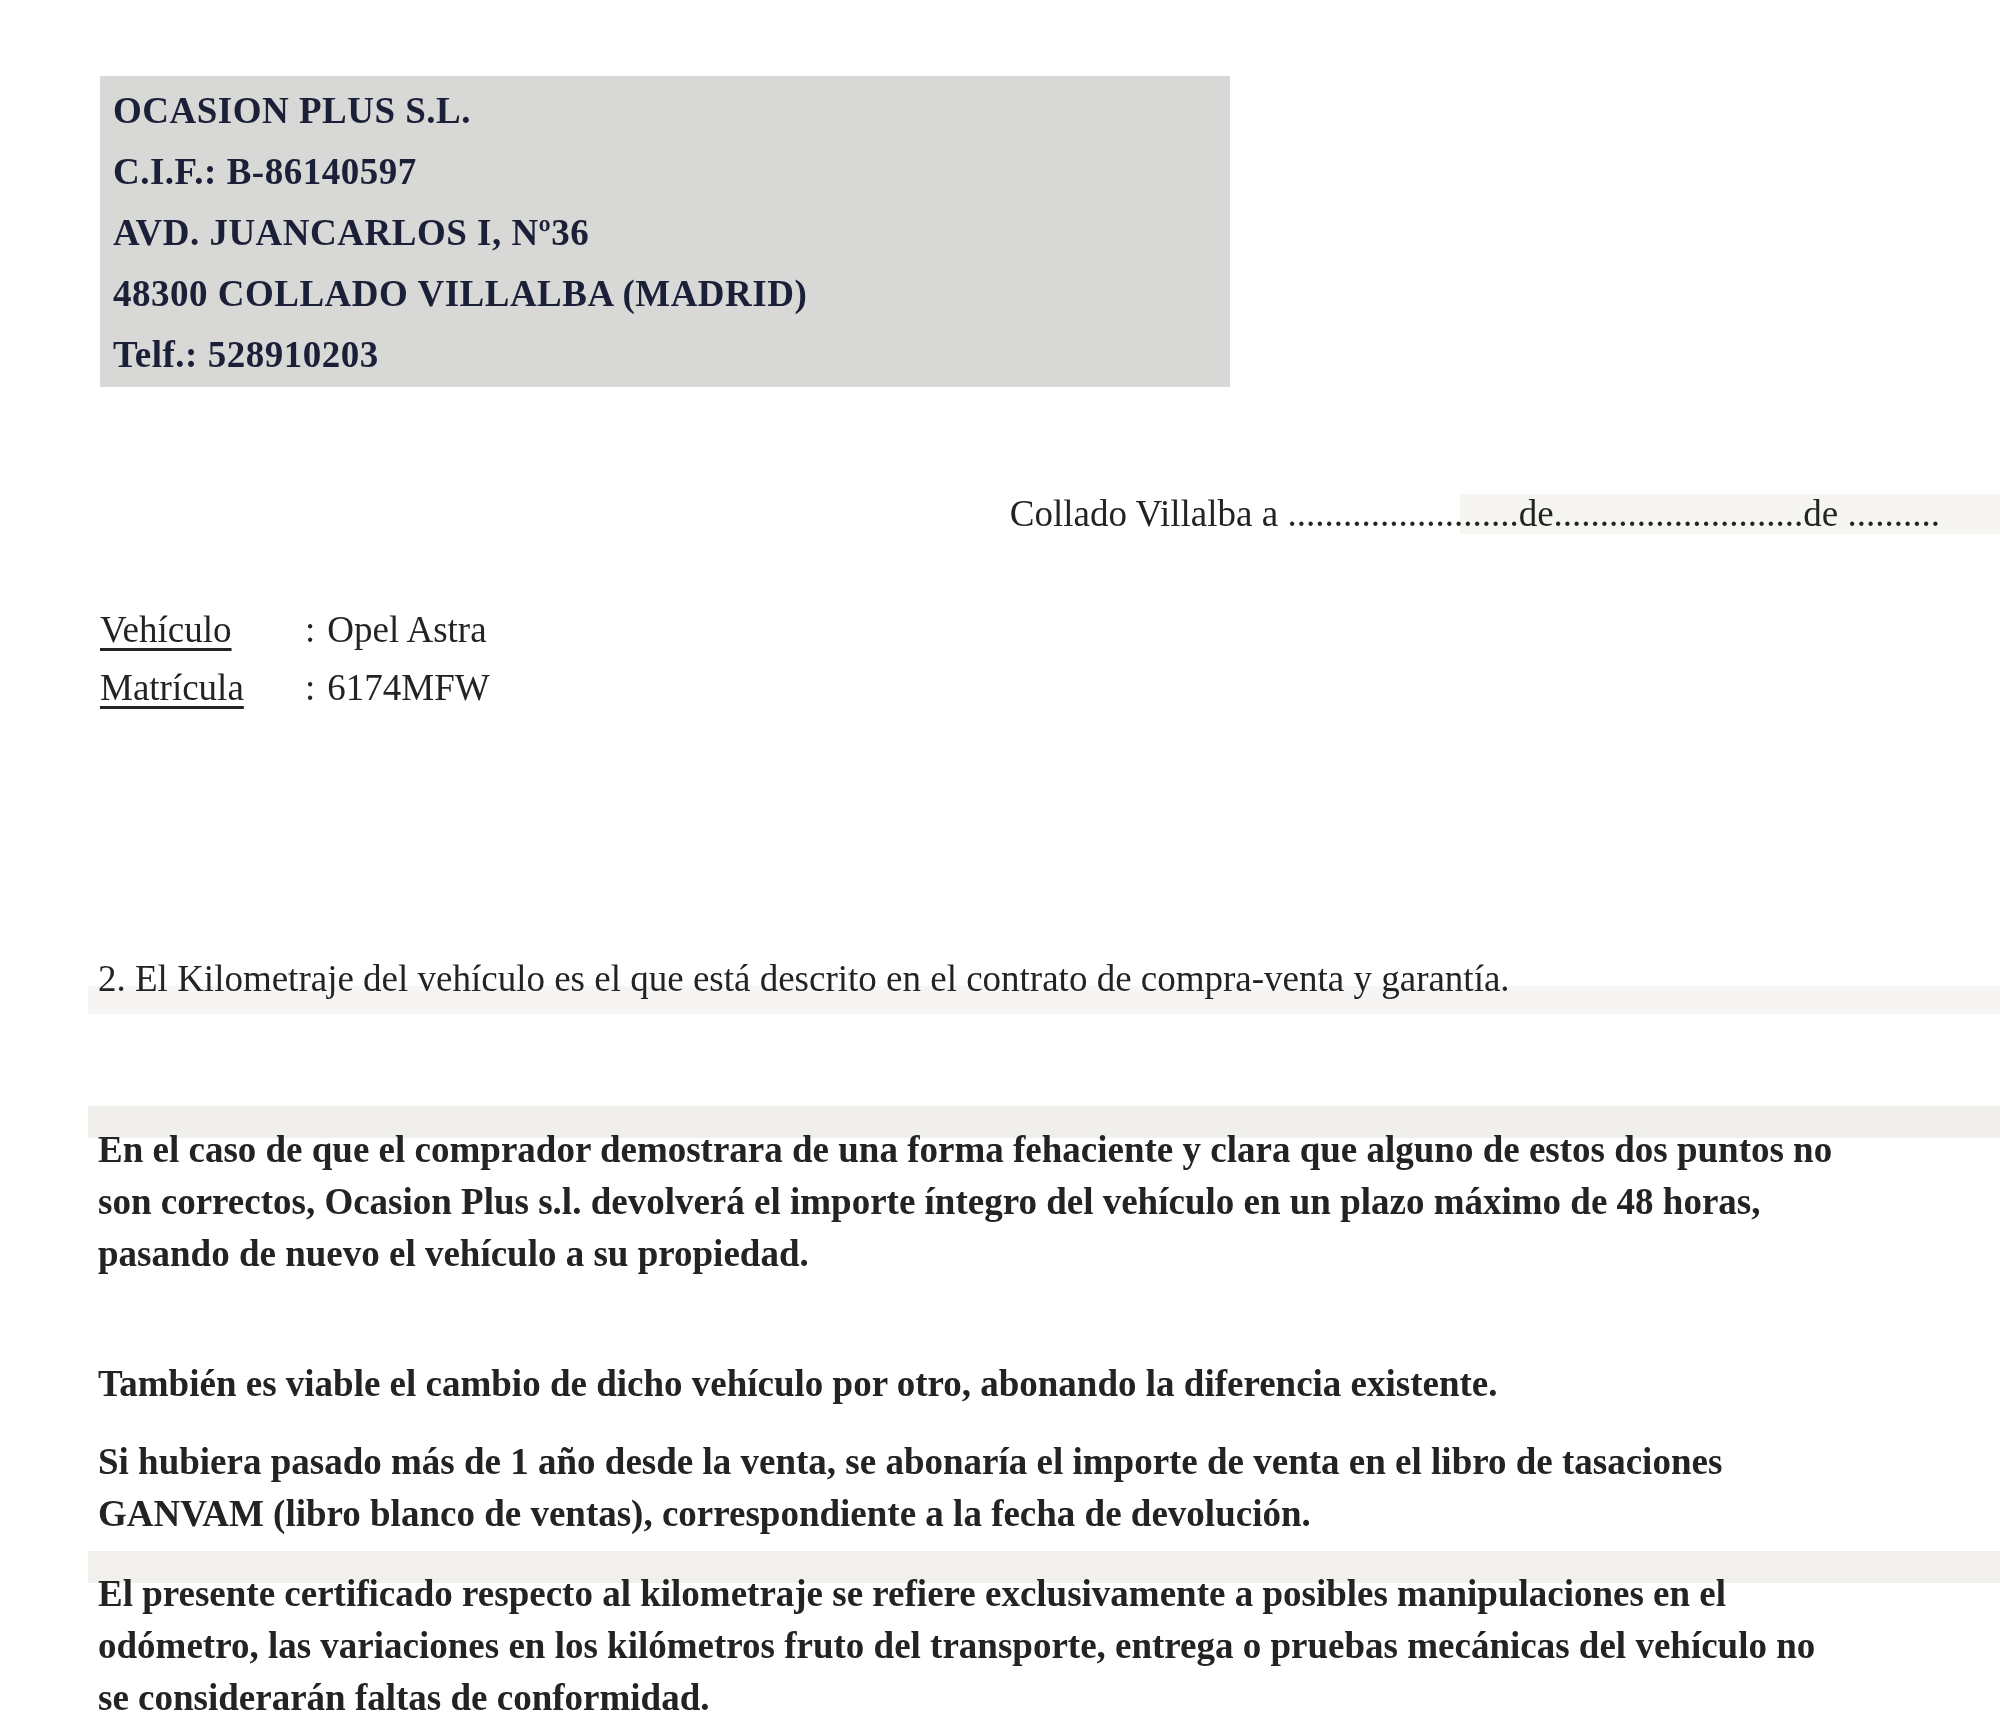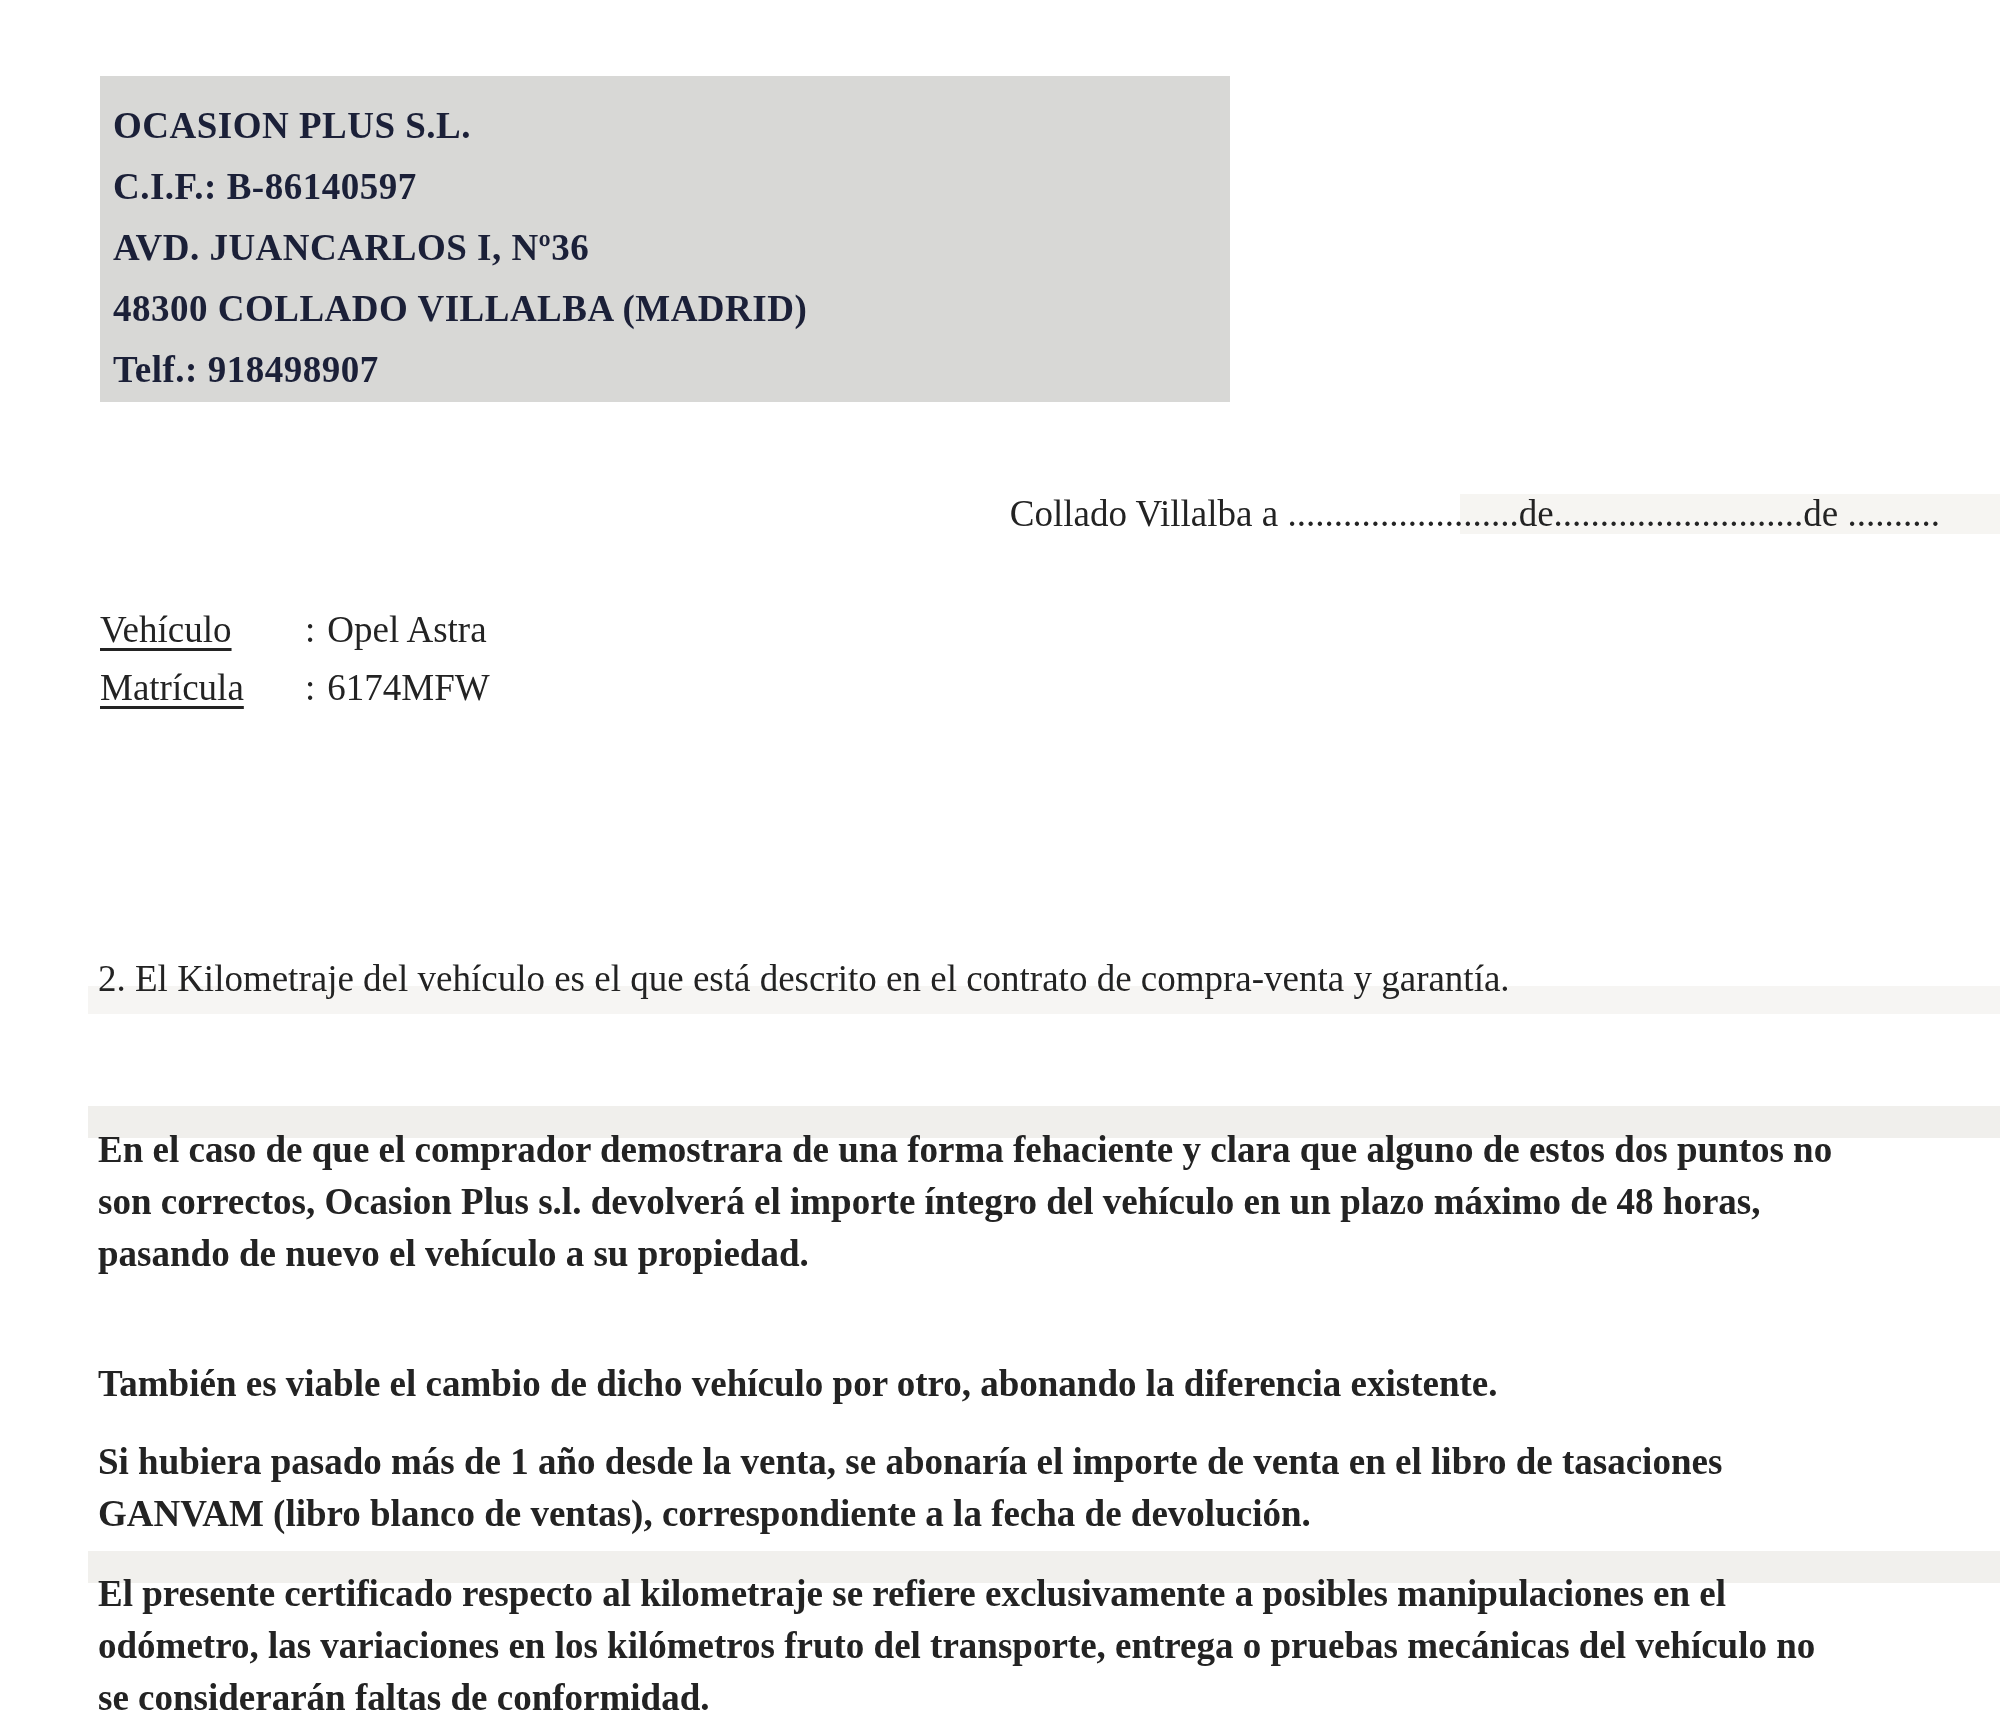--- a/index.html
+++ b/index.html
@@ -32,21 +32,21 @@
   .band-2 { top: 1106px; height: 32px; background: #f0efec; }
   .band-3 { top: 1551px; height: 32px; background: #f1f0ed; }
   .band-4 { top: 494px;  height: 40px; left: 1460px; background: #f6f5f2; }
 
   .header-box {
     position: absolute;
     left: 100px;
     top: 76px;
     width: 1117px;
     background: var(--header-bg, #d8d8d6);
-    padding: 19px 0 2px 13px;
+    padding: 4px 0 2px 13px;
     z-index: 1;
   }
   .header-line {
     font-weight: bold;
     font-size: 37px;
     line-height: 61px;
     color: var(--header-ink, #1b2038);
     letter-spacing: 0.5px;
   }
 
@@ -113,21 +113,21 @@
   <div class="scan-band band-1"></div>
   <div class="scan-band band-2"></div>
   <div class="scan-band band-3"></div>
   <div class="scan-band band-4"></div>
 
   <div class="header-box">
     <div class="header-line">OCASION PLUS S.L.</div>
     <div class="header-line">C.I.F.: B-86140597</div>
     <div class="header-line">AVD. JUANCARLOS I, Nº36</div>
     <div class="header-line">48300 COLLADO VILLALBA (MADRID)</div>
-    <div class="header-line">Telf.: 918498907</div>
+    <div class="header-line">Telf.: 528910203</div>
   </div>
 
   <div class="dateline">Collado Villalba a .........................de...........................de ..........</div>
 
   <div class="cert-block">
     <div class="field-row">
       <span class="field-label">Vehículo</span><span class="field-sep">:</span><span class="field-value">Opel Astra</span>
     </div>
     <div class="field-row">
       <span class="field-label">Matrícula</span><span class="field-sep">:</span><span class="field-value">6174MFW</span>

